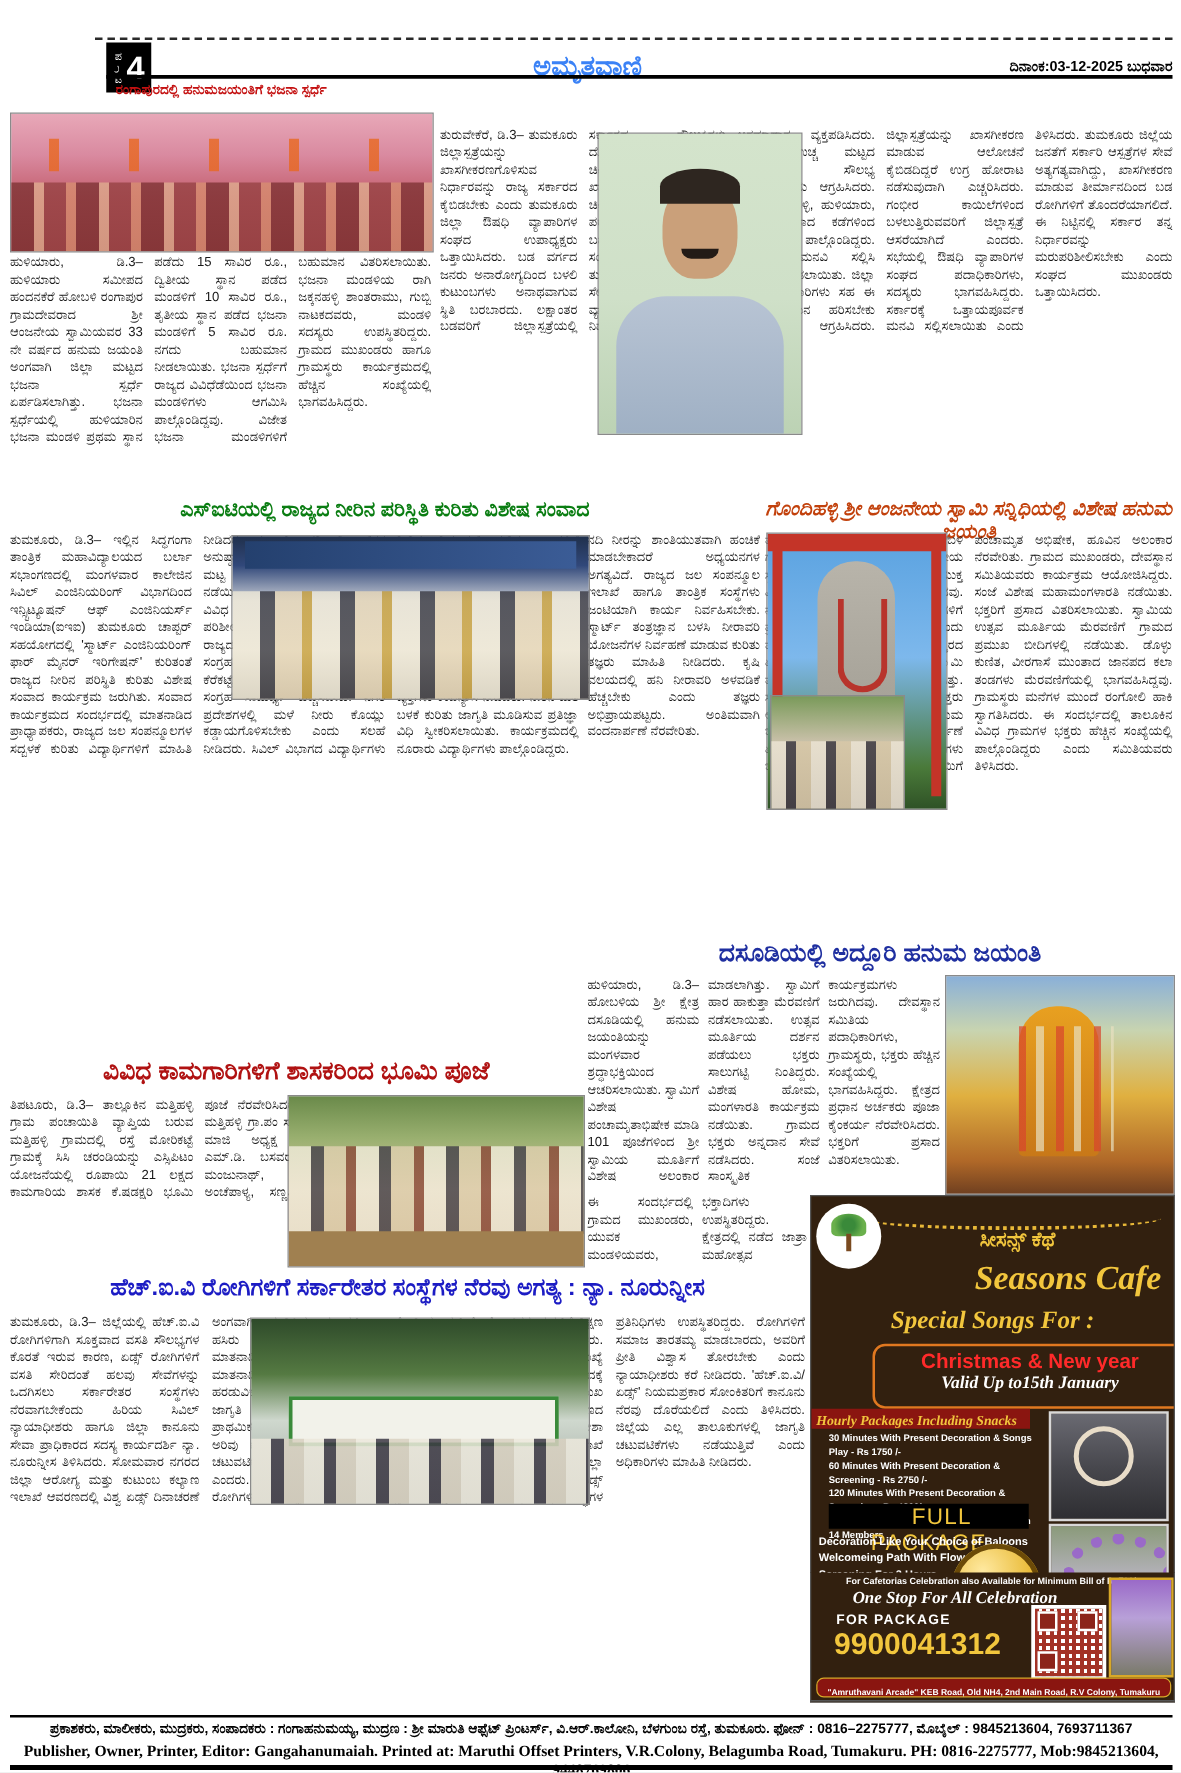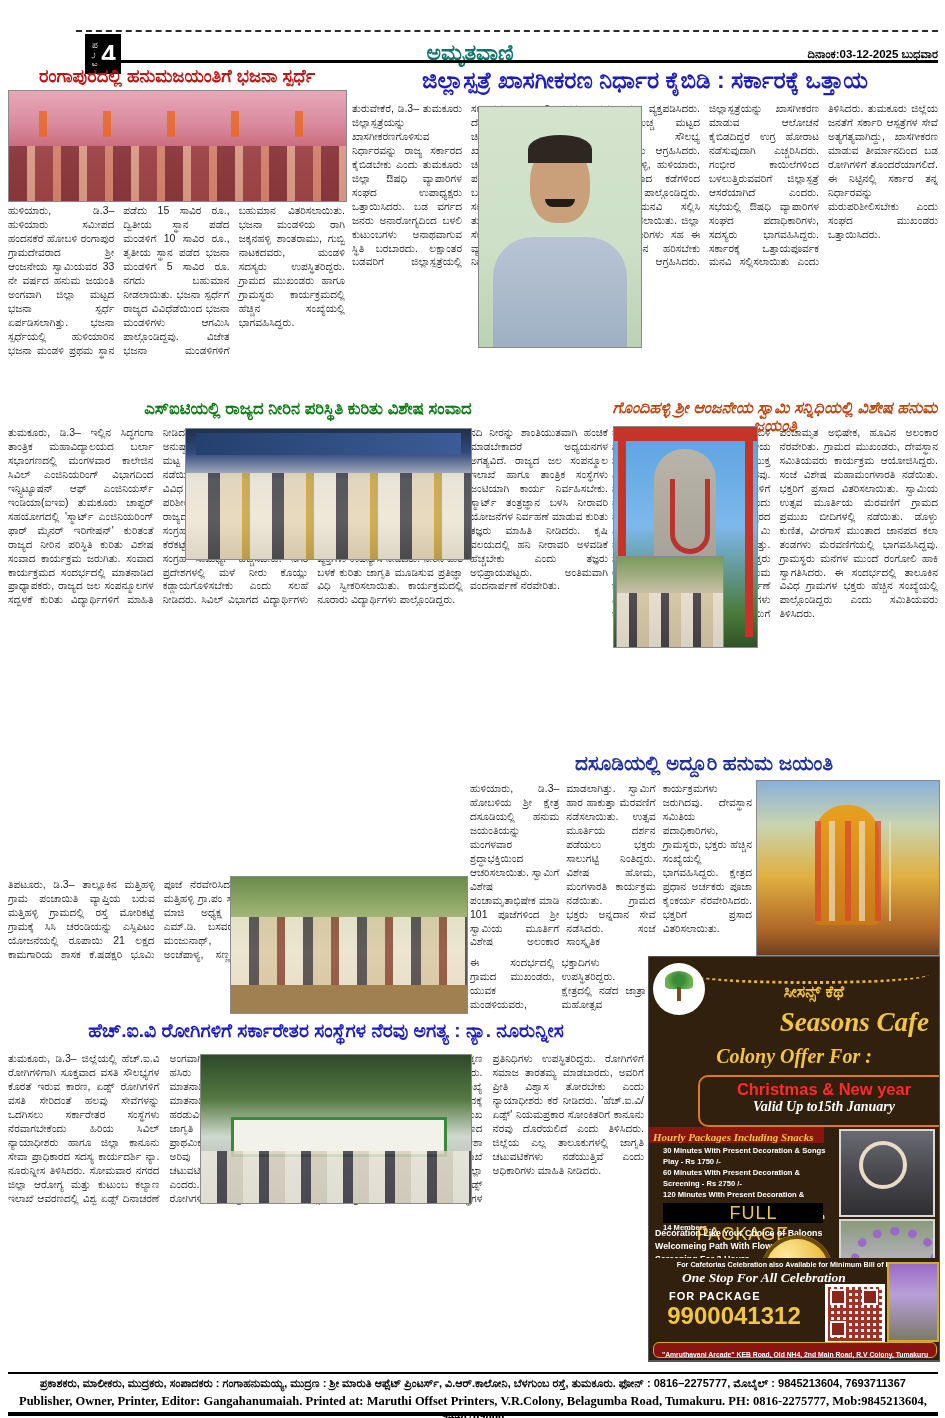--- a/index.html
+++ b/index.html
@@ -7,21 +7,21 @@
   .abs{position:absolute;}
   .hl{font-weight:bold;text-align:center;line-height:1.12;letter-spacing:0;}
   .bt{font-size:10.5px;line-height:1.33;text-align:justify;color:#181818;overflow:hidden;word-break:break-word;}
   .ph{position:absolute;border:1px solid #8a8a8a;overflow:hidden;}
   .rule{position:absolute;background:#000;}
   .dashline{position:absolute;border-top:2px dashed #2a2a2a;}
   
   .pagebox{position:absolute;background:#000;color:#fff;display:flex;align-items:center;justify-content:center;gap:2px;}
   .pagebox .lab{font-size:9px;line-height:1;writing-mode:vertical-rl;text-orientation:upright;}
   .pagebox .num{font-size:26px;font-weight:bold;line-height:1;}
-  .masthead{font-size:22px;font-weight:bold;color:#0f766e;text-align:center;}
+  .masthead{font-size:22px;font-weight:bold;color:#3b82f6;text-align:center;}
   .dateline{font-size:11.5px;font-weight:bold;color:#000;text-align:right;}
   
   .c-red{color:#c41111;}
   .c-blue{color:#1c1cc4;}
   .c-green{color:#0a7d12;}
   .c-pink{color:#c2410c;font-style:italic;}
   .c-navy{color:#1f2fa0;}
   .c-dred{color:#b01212;}
   
   .ad{position:absolute;background:#32200f;color:#fff;overflow:hidden;border:1px solid #555;}
@@ -45,29 +45,28 @@
 
   <div class="dashline" style="left:76px;top:30px;width:862px;"></div>
   <div class="pagebox" style="left:85px;top:34px;width:36px;height:40px;">
     <span class="lab">ಪುಟ</span>
     <span class="num">4</span>
   </div>
   <div class="abs masthead" style="left:330px;top:40px;width:280px;">ಅಮೃತವಾಣಿ</div>
   <div class="abs dateline" style="left:700px;top:48px;width:238px;">ದಿನಾಂಕ:03-12-2025 ಬುಧವಾರ</div>
   <div class="rule" style="left:85px;top:60px;width:853px;height:3px;"></div>
 
-  <div class="abs hl c-red" style="left:8px;top:66px;width:338px;font-size:18px;">ರಂಗಾಪುರದಲ್ಲಿ ಹನುಮಜಯಂತಿಗೆ ಭಜನಾ ಸ್ಪರ್ಧೆ</div>
+  <div class="abs hl c-red" style="left:8px;top:66px;width:338px;font-size:11px;">ರಂಗಾಪುರದಲ್ಲಿ ಹನುಮಜಯಂತಿಗೆ ಭಜನಾ ಸ್ಪರ್ಧೆ</div>
   <div class="ph" style="left:8px;top:90px;width:337px;height:110px;background:
       linear-gradient(180deg,#e8a8b8 0%,#d98aa0 30%,#c4606f 60%,#a84850 100%);">
     <div class="abs" style="left:0;top:55px;width:100%;height:55px;background:repeating-linear-gradient(90deg,#7a3030 0 18px,#e0b090 18px 26px,#934040 26px 44px,#d89070 44px 52px);opacity:.75;"></div>
     <div class="abs" style="left:0;top:20px;width:100%;height:26px;background:repeating-linear-gradient(90deg,transparent 0 30px,#e86820 30px 38px,transparent 38px 64px);opacity:.8;"></div>
   </div>
   <div class="abs bt" style="left:8px;top:204px;width:337px;height:190px;column-count:3;column-gap:9px;">ಹುಳಿಯಾರು, ಡಿ.3– ಹುಳಿಯಾರು ಸಮೀಪದ ಹಂದನಕೆರೆ ಹೋಬಳಿ ರಂಗಾಪುರ ಗ್ರಾಮದೇವರಾದ ಶ್ರೀ ಆಂಜನೇಯ ಸ್ವಾಮಿಯವರ 33 ನೇ ವರ್ಷದ ಹನುಮ ಜಯಂತಿ ಅಂಗವಾಗಿ ಜಿಲ್ಲಾ ಮಟ್ಟದ ಭಜನಾ ಸ್ಪರ್ಧೆ ಏರ್ಪಡಿಸಲಾಗಿತ್ತು. ಭಜನಾ ಸ್ಪರ್ಧೆಯಲ್ಲಿ ಹುಳಿಯಾರಿನ ಭಜನಾ ಮಂಡಳಿ ಪ್ರಥಮ ಸ್ಥಾನ ಪಡೆದು 15 ಸಾವಿರ ರೂ., ದ್ವಿತೀಯ ಸ್ಥಾನ ಪಡೆದ ಮಂಡಳಿಗೆ 10 ಸಾವಿರ ರೂ., ತೃತೀಯ ಸ್ಥಾನ ಪಡೆದ ಭಜನಾ ಮಂಡಳಿಗೆ 5 ಸಾವಿರ ರೂ. ನಗದು ಬಹುಮಾನ ನೀಡಲಾಯಿತು. ಭಜನಾ ಸ್ಪರ್ಧೆಗೆ ರಾಜ್ಯದ ವಿವಿಧೆಡೆಯಿಂದ ಭಜನಾ ಮಂಡಳಿಗಳು ಆಗಮಿಸಿ ಪಾಲ್ಗೊಂಡಿದ್ದವು. ವಿಜೇತ ಭಜನಾ ಮಂಡಳಿಗಳಿಗೆ ಬಹುಮಾನ ವಿತರಿಸಲಾಯಿತು. ಭಜನಾ ಮಂಡಳಿಯ ರಾಗಿ ಜಕ್ಕನಹಳ್ಳಿ ಶಾಂತರಾಮು, ಗುಬ್ಬಿ ನಾಟಕದವರು, ಮಂಡಳಿ ಸದಸ್ಯರು ಉಪಸ್ಥಿತರಿದ್ದರು. ಗ್ರಾಮದ ಮುಖಂಡರು ಹಾಗೂ ಗ್ರಾಮಸ್ಥರು ಕಾರ್ಯಕ್ರಮದಲ್ಲಿ ಹೆಚ್ಚಿನ ಸಂಖ್ಯೆಯಲ್ಲಿ ಭಾಗವಹಿಸಿದ್ದರು.</div>
 
-  <div class="abs hl c-blue" style="left:352px;top:68px;width:586px;font-size:23px;">ಜಿಲ್ಲಾಸ್ಪತ್ರೆ ಖಾಸಗೀಕರಣ ನಿರ್ಧಾರ ಕೈಬಿಡಿ : ಸರ್ಕಾರಕ್ಕೆ ಒತ್ತಾಯ</div>
   <div class="abs bt" style="left:352px;top:102px;width:586px;height:292px;column-count:5;column-gap:9px;">ತುರುವೇಕೆರೆ, ಡಿ.3– ತುಮಕೂರು ಜಿಲ್ಲಾಸ್ಪತ್ರೆಯನ್ನು ಖಾಸಗೀಕರಣಗೊಳಿಸುವ ನಿರ್ಧಾರವನ್ನು ರಾಜ್ಯ ಸರ್ಕಾರದ ಕೈಬಿಡಬೇಕು ಎಂದು ತುಮಕೂರು ಜಿಲ್ಲಾ ಔಷಧಿ ವ್ಯಾಪಾರಿಗಳ ಸಂಘದ ಉಪಾಧ್ಯಕ್ಷರು ಒತ್ತಾಯಿಸಿದರು. ಬಡ ವರ್ಗದ ಜನರು ಅನಾರೋಗ್ಯದಿಂದ ಬಳಲಿ ಕುಟುಂಬಗಳು ಅನಾಥವಾಗುವ ಸ್ಥಿತಿ ಬರಬಾರದು. ಲಕ್ಷಾಂತರ ಬಡವರಿಗೆ ಜಿಲ್ಲಾಸ್ಪತ್ರೆಯಲ್ಲಿ ಸರ್ಕಾರದ ಸೌಲಭ್ಯಗಳು ದೊರೆಯುವುದರಿಂದ ಉಚಿತವಾಗಿ ಚಿಕಿತ್ಸೆಯನ್ನು ಪಡೆಯುತ್ತಿದ್ದಾರೆ. ಖಾಸಗೀಕರಣವಾದರೆ ಬಡವರಿಗೆ ಚಿಕಿತ್ಸೆ ದೊರೆಯದೆ ಪರದಾಡುವಂತಾಗುತ್ತದೆ. ಇದು ಬಹಳ ಶೋಚನೀಯ ಸಂಗತಿಯಾಗಿದೆ ಎಂದರು. ತುರುವೇಕೆರೆ, ಕಿಬ್ಬನಹಳ್ಳಿ ಸೇರಿದಂತೆ ತಾಲೂಕಿನ ಔಷಧಿ ವ್ಯಾಪಾರಿಗಳು ಸರ್ಕಾರದ ನಿರ್ಧಾರದ ವಿರುದ್ಧ ತೀವ್ರ ಅಸಮಾಧಾನ ವ್ಯಕ್ತಪಡಿಸಿದರು. ಸರ್ಕಾರ ಉಚ್ಚ ಮಟ್ಟದ ವೈದ್ಯಕೀಯ ಸೌಲಭ್ಯ ಒದಗಿಸಬೇಕೆಂದು ಆಗ್ರಹಿಸಿದರು. ಚಿಕ್ಕನಾಯಕನಹಳ್ಳಿ, ಹುಳಿಯಾರು, ಶಿರಾ ಮುಂತಾದ ಕಡೆಗಳಿಂದ ಬಂದ ಸದಸ್ಯರು ಪಾಲ್ಗೊಂಡಿದ್ದರು. ಸರ್ಕಾರಕ್ಕೆ ಮನವಿ ಸಲ್ಲಿಸಿ ಒತ್ತಾಯ ಮಾಡಲಾಯಿತು. ಜಿಲ್ಲಾ ಮಟ್ಟದ ಅಧಿಕಾರಿಗಳು ಸಹ ಈ ಕುರಿತು ಗಮನ ಹರಿಸಬೇಕು ಎಂದು ಆಗ್ರಹಿಸಿದರು. ಜಿಲ್ಲಾಸ್ಪತ್ರೆಯನ್ನು ಖಾಸಗೀಕರಣ ಮಾಡುವ ಆಲೋಚನೆ ಕೈಬಿಡದಿದ್ದರೆ ಉಗ್ರ ಹೋರಾಟ ನಡೆಸುವುದಾಗಿ ಎಚ್ಚರಿಸಿದರು. ಗಂಭೀರ ಕಾಯಿಲೆಗಳಿಂದ ಬಳಲುತ್ತಿರುವವರಿಗೆ ಜಿಲ್ಲಾಸ್ಪತ್ರೆ ಆಸರೆಯಾಗಿದೆ ಎಂದರು. ಸಭೆಯಲ್ಲಿ ಔಷಧಿ ವ್ಯಾಪಾರಿಗಳ ಸಂಘದ ಪದಾಧಿಕಾರಿಗಳು, ಸದಸ್ಯರು ಭಾಗವಹಿಸಿದ್ದರು. ಸರ್ಕಾರಕ್ಕೆ ಒತ್ತಾಯಪೂರ್ವಕ ಮನವಿ ಸಲ್ಲಿಸಲಾಯಿತು ಎಂದು ತಿಳಿಸಿದರು. ತುಮಕೂರು ಜಿಲ್ಲೆಯ ಜನತೆಗೆ ಸರ್ಕಾರಿ ಆಸ್ಪತ್ರೆಗಳ ಸೇವೆ ಅತ್ಯಗತ್ಯವಾಗಿದ್ದು, ಖಾಸಗೀಕರಣ ಮಾಡುವ ತೀರ್ಮಾನದಿಂದ ಬಡ ರೋಗಿಗಳಿಗೆ ತೊಂದರೆಯಾಗಲಿದೆ. ಈ ನಿಟ್ಟಿನಲ್ಲಿ ಸರ್ಕಾರ ತನ್ನ ನಿರ್ಧಾರವನ್ನು ಮರುಪರಿಶೀಲಿಸಬೇಕು ಎಂದು ಸಂಘದ ಮುಖಂಡರು ಒತ್ತಾಯಿಸಿದರು.</div>
   <div class="ph" style="left:478px;top:106px;width:162px;height:240px;background:linear-gradient(180deg,#d4e4cc 0%,#cfe0c8 55%,#bcd2b4 100%);">
     <div class="abs" style="left:14px;top:130px;width:134px;height:110px;background:linear-gradient(180deg,#b8c4d4,#9fb0c4);border-radius:40px 40px 0 0;"></div>
     <div class="abs" style="left:51px;top:38px;width:60px;height:78px;background:#caa07a;border-radius:46% 46% 42% 42%;"></div>
     <div class="abs" style="left:49px;top:28px;width:64px;height:28px;background:#2e2620;border-radius:50% 50% 0 0;"></div>
     <div class="abs" style="left:66px;top:92px;width:30px;height:8px;background:#231b16;border-radius:0 0 8px 8px;"></div>
   </div>
 
   <div class="abs hl c-green" style="left:8px;top:399px;width:600px;font-size:16.5px;">ಎಸ್ಐಟಿಯಲ್ಲಿ ರಾಜ್ಯದ ನೀರಿನ ಪರಿಸ್ಥಿತಿ ಕುರಿತು ವಿಶೇಷ ಸಂವಾದ</div>
   <div class="abs bt" style="left:8px;top:426px;width:455px;height:419px;column-count:3;column-gap:9px;">ತುಮಕೂರು, ಡಿ.3– ಇಲ್ಲಿನ ಸಿದ್ಧಗಂಗಾ ತಾಂತ್ರಿಕ ಮಹಾವಿದ್ಯಾಲಯದ ಬರ್ಲಾ ಸಭಾಂಗಣದಲ್ಲಿ ಮಂಗಳವಾರ ಕಾಲೇಜಿನ ಸಿವಿಲ್ ಎಂಜಿನಿಯರಿಂಗ್ ವಿಭಾಗದಿಂದ ಇನ್ಸ್ಟಿಟ್ಯೂಷನ್ ಆಫ್ ಎಂಜಿನಿಯರ್ಸ್ ಇಂಡಿಯಾ(ಐಇಐ) ತುಮಕೂರು ಚಾಪ್ಟರ್ ಸಹಯೋಗದಲ್ಲಿ 'ಸ್ಮಾರ್ಟ್ ಎಂಜಿನಿಯರಿಂಗ್ ಫಾರ್ ಮೈನರ್ ಇರಿಗೇಷನ್' ಕುರಿತಂತೆ ರಾಜ್ಯದ ನೀರಿನ ಪರಿಸ್ಥಿತಿ ಕುರಿತು ವಿಶೇಷ ಸಂವಾದ ಕಾರ್ಯಕ್ರಮ ಜರುಗಿತು. ಸಂವಾದ ಕಾರ್ಯಕ್ರಮದ ಸಂದರ್ಭದಲ್ಲಿ ಮಾತನಾಡಿದ ಪ್ರಾಧ್ಯಾಪಕರು, ರಾಜ್ಯದ ಜಲ ಸಂಪನ್ಮೂಲಗಳ ಸದ್ಬಳಕೆ ಕುರಿತು ವಿದ್ಯಾರ್ಥಿಗಳಿಗೆ ಮಾಹಿತಿ ನೀಡಿದರು. ಸಣ್ಣ ನೀರಾವರಿ ಯೋಜನೆಗಳ ಅನುಷ್ಠಾನ, ಕೆರೆಗಳ ಪುನಶ್ಚೇತನ, ಅಂತರ್ಜಲ ಮಟ್ಟ ಹೆಚ್ಚಿಸುವ ಕ್ರಮಗಳ ಬಗ್ಗೆ ಚರ್ಚೆ ನಡೆಯಿತು. 800 ಕೋಟಿ ರೂ. ವೆಚ್ಚದ ವಿವಿಧ ನೀರಾವರಿ ಕಾಮಗಾರಿಗಳ ಪ್ರಗತಿ ಪರಿಶೀಲನೆ ನಡೆಸಲಾಯಿತು ಎಂದರು. ರಾಜ್ಯದಲ್ಲಿ ಉತ್ತಮ ಮಳೆಯಾದರೂ ನೀರಿನ ಸಂಗ್ರಹಣೆ ಸಮರ್ಪಕವಾಗಿ ಆಗುತ್ತಿಲ್ಲ. ಕೆರೆಕಟ್ಟೆಗಳ ಒತ್ತುವರಿ ತೆರವುಗೊಳಿಸಿ ನೀರಿನ ಸಂಗ್ರಹ ಸಾಮರ್ಥ್ಯ ಹೆಚ್ಚಿಸಬೇಕು. ನಗರ ಪ್ರದೇಶಗಳಲ್ಲಿ ಮಳೆ ನೀರು ಕೊಯ್ಲು ಕಡ್ಡಾಯಗೊಳಿಸಬೇಕು ಎಂದು ಸಲಹೆ ನೀಡಿದರು. ಸಿವಿಲ್ ವಿಭಾಗದ ವಿದ್ಯಾರ್ಥಿಗಳು ನೀರಿನ ನಿರ್ವಹಣೆ ಕುರಿತು ಪ್ರಾತ್ಯಕ್ಷಿಕೆ ನಡೆಸಿದರು. ಜಲತಜ್ಞರು ವಿದ್ಯಾರ್ಥಿಗಳ ಪ್ರಶ್ನೆಗಳಿಗೆ ಉತ್ತರಿಸಿದರು. ಕಾಲೇಜಿನ ಪ್ರಾಂಶುಪಾಲರು, ವಿಭಾಗದ ಮುಖ್ಯಸ್ಥರು, ಪ್ರಾಧ್ಯಾಪಕರು, ವಿದ್ಯಾರ್ಥಿಗಳು ಸಂವಾದದಲ್ಲಿ ಭಾಗವಹಿಸಿದ್ದರು. ಇದೇ ಸಂದರ್ಭದಲ್ಲಿ ಗಣ್ಯರು ದೀಪ ಬೆಳಗಿಸುವ ಮೂಲಕ ಕಾರ್ಯಕ್ರಮಕ್ಕೆ ಚಾಲನೆ ನೀಡಿದರು. ನಂತರ ನಡೆದ ತಾಂತ್ರಿಕ ಗೋಷ್ಠಿಗಳಲ್ಲಿ ಸಂಪನ್ಮೂಲ ವ್ಯಕ್ತಿಗಳು ಉಪನ್ಯಾಸ ನೀಡಿದರು. ನೀರಿನ ಮಿತ ಬಳಕೆ ಕುರಿತು ಜಾಗೃತಿ ಮೂಡಿಸುವ ಪ್ರತಿಜ್ಞಾ ವಿಧಿ ಸ್ವೀಕರಿಸಲಾಯಿತು. ಕಾರ್ಯಕ್ರಮದಲ್ಲಿ ನೂರಾರು ವಿದ್ಯಾರ್ಥಿಗಳು ಪಾಲ್ಗೊಂಡಿದ್ದರು.</div>
@@ -91,20 +90,21 @@
   </div>
 
   <div class="abs hl c-navy" style="left:470px;top:752px;width:468px;font-size:20px;">ದಸೂಡಿಯಲ್ಲಿ ಅದ್ದೂರಿ ಹನುಮ ಜಯಂತಿ</div>
   <div class="abs bt" style="left:470px;top:782px;width:282px;height:170px;column-count:3;column-gap:7px;">ಹುಳಿಯಾರು, ಡಿ.3–ಹೋಬಳಿಯ ಶ್ರೀ ಕ್ಷೇತ್ರ ದಸೂಡಿಯಲ್ಲಿ ಹನುಮ ಜಯಂತಿಯನ್ನು ಮಂಗಳವಾರ ಶ್ರದ್ಧಾಭಕ್ತಿಯಿಂದ ಆಚರಿಸಲಾಯಿತು. ಸ್ವಾಮಿಗೆ ವಿಶೇಷ ಪಂಚಾಮೃತಾಭಿಷೇಕ ಮಾಡಿ 101 ಪೂಜೆಗಳಿಂದ ಶ್ರೀ ಸ್ವಾಮಿಯ ಮೂರ್ತಿಗೆ ವಿಶೇಷ ಅಲಂಕಾರ ಮಾಡಲಾಗಿತ್ತು. ಸ್ವಾಮಿಗೆ ಹಾರ ಹಾಕುತ್ತಾ ಮೆರವಣಿಗೆ ನಡೆಸಲಾಯಿತು. ಉತ್ಸವ ಮೂರ್ತಿಯ ದರ್ಶನ ಪಡೆಯಲು ಭಕ್ತರು ಸಾಲುಗಟ್ಟಿ ನಿಂತಿದ್ದರು. ವಿಶೇಷ ಹೋಮ, ಮಂಗಳಾರತಿ ಕಾರ್ಯಕ್ರಮ ನಡೆಯಿತು. ಗ್ರಾಮದ ಭಕ್ತರು ಅನ್ನದಾನ ಸೇವೆ ನಡೆಸಿದರು. ಸಂಜೆ ಸಾಂಸ್ಕೃತಿಕ ಕಾರ್ಯಕ್ರಮಗಳು ಜರುಗಿದವು. ದೇವಸ್ಥಾನ ಸಮಿತಿಯ ಪದಾಧಿಕಾರಿಗಳು, ಗ್ರಾಮಸ್ಥರು, ಭಕ್ತರು ಹೆಚ್ಚಿನ ಸಂಖ್ಯೆಯಲ್ಲಿ ಭಾಗವಹಿಸಿದ್ದರು. ಕ್ಷೇತ್ರದ ಪ್ರಧಾನ ಅರ್ಚಕರು ಪೂಜಾ ಕೈಂಕರ್ಯ ನೆರವೇರಿಸಿದರು. ಭಕ್ತರಿಗೆ ಪ್ರಸಾದ ವಿತರಿಸಲಾಯಿತು.</div>
   <div class="abs bt" style="left:470px;top:956px;width:176px;height:60px;column-count:2;column-gap:7px;">ಈ ಸಂದರ್ಭದಲ್ಲಿ ಗ್ರಾಮದ ಮುಖಂಡರು, ಯುವಕ ಮಂಡಳಿಯವರು, ಭಕ್ತಾದಿಗಳು ಉಪಸ್ಥಿತರಿದ್ದರು. ಕ್ಷೇತ್ರದಲ್ಲಿ ನಡೆದ ಜಾತ್ರಾ ಮಹೋತ್ಸವ ಯಶಸ್ವಿಯಾಯಿತು ಎಂದು ದೇವಸ್ಥಾನ ಸಮಿತಿಯವರು ತಿಳಿಸಿದರು. ಭಕ್ತರಿಗೆ ಅನ್ನ ಪ್ರಸಾದ ವ್ಯವಸ್ಥೆ ಮಾಡಲಾಗಿತ್ತು.</div>
   <div class="ph" style="left:756px;top:780px;width:182px;height:174px;background:linear-gradient(180deg,#8ab0d8 0%,#c8d4b0 25%,#e0b040 55%,#b06828 85%,#704020 100%);">
     <div class="abs" style="left:58px;top:24px;width:64px;height:120px;background:linear-gradient(180deg,#e8a020,#c87818);border-radius:30px 30px 4px 4px;"></div>
     <div class="abs" style="left:48px;top:40px;width:86px;height:100px;background:repeating-linear-gradient(90deg,transparent 0 10px,#d8442c 10px 16px,transparent 16px 24px,#e8e0c0 24px 30px);opacity:.7;"></div>
   </div>
 
+  <div class="abs hl c-dred" style="left:8px;top:846px;width:458px;font-size:20px;">ವಿವಿಧ ಕಾಮಗಾರಿಗಳಿಗೆ ಶಾಸಕರಿಂದ ಭೂಮಿ ಪೂಜೆ</div>
   <div class="abs bt" style="left:8px;top:878px;width:458px;height:138px;column-count:3;column-gap:9px;">ತಿಪಟೂರು, ಡಿ.3– ತಾಲ್ಲೂಕಿನ ಮತ್ತಿಹಳ್ಳಿ ಗ್ರಾಮ ಪಂಚಾಯಿತಿ ವ್ಯಾಪ್ತಿಯ ಬರುವ ಮತ್ತಿಹಳ್ಳಿ ಗ್ರಾಮದಲ್ಲಿ ರಸ್ತೆ ಮೋರಿಕಟ್ಟೆ ಗ್ರಾಮಕ್ಕೆ ಸಿಸಿ ಚರಂಡಿಯನ್ನು ಎಸ್ಸಿಪಿಟಂ ಯೋಜನೆಯಲ್ಲಿ ರೂಪಾಯಿ 21 ಲಕ್ಷದ ಕಾಮಗಾರಿಯ ಶಾಸಕ ಕೆ.ಷಡಕ್ಷರಿ ಭೂಮಿ ಪೂಜೆ ನೆರವೇರಿಸಿದರು. ಈ ಸಂದರ್ಭದಲ್ಲಿ ಮತ್ತಿಹಳ್ಳಿ ಗ್ರಾ.ಪಂ ಸದಸ್ಯ ಹರಿಗೌಡ, ತಾ.ಪಂ ಮಾಜಿ ಅಧ್ಯಕ್ಷ ಎನ್.ಎಮ್.ಸುರೇಶ್, ಎಮ್.ಡಿ. ಬಸವರಾಜು, ಮುಖಂಡರಾದ ಮಂಜುನಾಥ್, ಸಿದ್ದಪ್ಪ, ಉಮೇಶ್ ಅಂಚೆಪಾಳ್ಯ, ಸಣ್ಣತಿಮ್ಮಯ್ಯ, ಗ್ರಾಮಸ್ಥರು ಉಪಸ್ಥಿತರಿದ್ದರು. ಉಳಿದ ಕಾಮಗಾರಿಗಳನ್ನು ಶೀಘ್ರ ಪೂರ್ಣಗೊಳಿಸುವುದಾಗಿ ಶಾಸಕರು ಭರವಸೆ ನೀಡಿದರು. ಗ್ರಾಮಸ್ಥರು ಶಾಸಕರನ್ನು ಸನ್ಮಾನಿಸಿದರು.</div>
   <div class="ph" style="left:230px;top:876px;width:236px;height:136px;background:linear-gradient(180deg,#6a8a4a 0%,#9ab070 25%,#d8c8a0 55%,#b89868 100%);">
     <div class="abs" style="left:0;top:40px;width:100%;height:70px;background:repeating-linear-gradient(90deg,#f2ecdc 0 18px,#44404a 18px 28px,#e0d0b0 28px 46px,#8a4838 46px 54px);opacity:.8;"></div>
     <div class="abs" style="left:0;top:108px;width:100%;height:28px;background:#a08050;"></div>
   </div>
 
   <div class="abs hl c-blue" style="left:8px;top:1020px;width:636px;font-size:19px;">ಹೆಚ್.ಐ.ವಿ ರೋಗಿಗಳಿಗೆ ಸರ್ಕಾರೇತರ ಸಂಸ್ಥೆಗಳ ನೆರವು ಅಗತ್ಯ : ನ್ಯಾ. ನೂರುನ್ನೀಸ</div>
   <div class="abs bt" style="left:8px;top:1052px;width:636px;height:308px;column-count:4;column-gap:10px;">ತುಮಕೂರು, ಡಿ.3– ಜಿಲ್ಲೆಯಲ್ಲಿ ಹೆಚ್.ಐ.ವಿ ರೋಗಿಗಳಿಗಾಗಿ ಸೂಕ್ತವಾದ ವಸತಿ ಸೌಲಭ್ಯಗಳ ಕೊರತೆ ಇರುವ ಕಾರಣ, ಏಡ್ಸ್ ರೋಗಿಗಳಿಗೆ ವಸತಿ ಸೇರಿದಂತೆ ಹಲವು ಸೇವೆಗಳನ್ನು ಒದಗಿಸಲು ಸರ್ಕಾರೇತರ ಸಂಸ್ಥೆಗಳು ನೆರವಾಗಬೇಕೆಂದು ಹಿರಿಯ ಸಿವಿಲ್ ನ್ಯಾಯಾಧೀಶರು ಹಾಗೂ ಜಿಲ್ಲಾ ಕಾನೂನು ಸೇವಾ ಪ್ರಾಧಿಕಾರದ ಸದಸ್ಯ ಕಾರ್ಯದರ್ಶಿ ನ್ಯಾ. ನೂರುನ್ನೀಸ ತಿಳಿಸಿದರು. ಸೋಮವಾರ ನಗರದ ಜಿಲ್ಲಾ ಆರೋಗ್ಯ ಮತ್ತು ಕುಟುಂಬ ಕಲ್ಯಾಣ ಇಲಾಖೆ ಆವರಣದಲ್ಲಿ ವಿಶ್ವ ಏಡ್ಸ್ ದಿನಾಚರಣೆ ಅಂಗವಾಗಿ ಏರ್ಪಡಿಸಿದ್ದ ಜನಜಾಗೃತಿ ಜಾಥಾಗೆ ಹಸಿರು ನಿಶಾನೆ ತೋರಿ ಚಾಲನೆ ನೀಡಿ ಮಾತನಾಡಿದರು. ಮೋಹನ್ ದಾಸ್ ಮಾತನಾಡಿ, ಜಿಲ್ಲೆಯಲ್ಲಿ ಏಡ್ಸ್ ಹರಡುವಿಕೆಯನ್ನು ತಡೆಯುವ ಕುರಿತು ಜನರಲ್ಲಿ ಜಾಗೃತಿ ಮೂಡಿಸಲು ಎಲ್ಲಾ ತಾಲೂಕುಗಳ ಪ್ರಾಥಮಿಕ ಆರೋಗ್ಯ ಕೇಂದ್ರಗಳಲ್ಲಿ ವಿವಿಧ ಅರಿವು ಕಾರ್ಯಕ್ರಮಗಳು ಹಾಗೂ ಜಾಗೃತಿ ಚಟುವಟಿಕೆಗಳನ್ನು ಹಮ್ಮಿಕೊಳ್ಳಲಾಗಿದೆ ಎಂದರು. ನಿರಾಶ್ರಿತ ಕೇಂದ್ರದ ಏಡ್ಸ್ ರೋಗಿಗಳಿಗೆ ಪೌಷ್ಟಿಕ ಆಹಾರ, ಚಿಕಿತ್ಸೆ ನೀಡಲಾಗುತ್ತಿದೆ. ಸೋಂಕಿತರ ಮಕ್ಕಳಿಗೆ ಶಿಕ್ಷಣ ಸೌಲಭ್ಯ ಒದಗಿಸಲಾಗುತ್ತಿದೆ ಎಂದು ತಿಳಿಸಿದರು. ಜಿಲ್ಲೆಯಲ್ಲಿ ಸೋಂಕಿತರ ಸಂಖ್ಯೆ ಇಳಿಮುಖವಾಗಿದ್ದು, ಜನಜಾಗೃತಿಯೇ ಇದಕ್ಕೆ ಕಾರಣ ಎಂದರು. ಜಾಥಾವು ನಗರದ ಪ್ರಮುಖ ಬೀದಿಗಳಲ್ಲಿ ಸಂಚರಿಸಿ ಏಡ್ಸ್ ನಿಯಂತ್ರಣದ ಸಂದೇಶ ಸಾರಿತು. ವಿದ್ಯಾರ್ಥಿಗಳು, ಆಶಾ ಕಾರ್ಯಕರ್ತೆಯರು, ಆರೋಗ್ಯ ಇಲಾಖೆ ಸಿಬ್ಬಂದಿ ಜಾಥಾದಲ್ಲಿ ಪಾಲ್ಗೊಂಡಿದ್ದರು. ಜಿಲ್ಲಾ ಆರೋಗ್ಯಾಧಿಕಾರಿ, ಜಿಲ್ಲಾ ಏಡ್ಸ್ ನಿಯಂತ್ರಣಾಧಿಕಾರಿ, ವಿವಿಧ ಸಂಘ ಸಂಸ್ಥೆಗಳ ಪ್ರತಿನಿಧಿಗಳು ಉಪಸ್ಥಿತರಿದ್ದರು. ರೋಗಿಗಳಿಗೆ ಸಮಾಜ ತಾರತಮ್ಯ ಮಾಡಬಾರದು, ಅವರಿಗೆ ಪ್ರೀತಿ ವಿಶ್ವಾಸ ತೋರಬೇಕು ಎಂದು ನ್ಯಾಯಾಧೀಶರು ಕರೆ ನೀಡಿದರು. 'ಹೆಚ್.ಐ.ವಿ/ಏಡ್ಸ್' ನಿಯಮಪ್ರಕಾರ ಸೋಂಕಿತರಿಗೆ ಕಾನೂನು ನೆರವು ದೊರೆಯಲಿದೆ ಎಂದು ತಿಳಿಸಿದರು. ಜಿಲ್ಲೆಯ ಎಲ್ಲ ತಾಲೂಕುಗಳಲ್ಲಿ ಜಾಗೃತಿ ಚಟುವಟಿಕೆಗಳು ನಡೆಯುತ್ತಿವೆ ಎಂದು ಅಧಿಕಾರಿಗಳು ಮಾಹಿತಿ ನೀಡಿದರು.</div>
   <div class="ph" style="left:200px;top:1054px;width:270px;height:148px;background:linear-gradient(180deg,#2e4a2a 0%,#557a42 30%,#cfd8ce 55%,#9aa29a 100%);">
     <div class="abs" style="left:30px;top:62px;width:210px;height:34px;background:#f2f2ea;border:3px solid #3a8a3a;"></div>
@@ -112,21 +112,21 @@
   </div>
 
   <div class="ad" style="left:648px;top:956px;width:290px;height:404px;">
     <div class="abs" style="left:40px;top:8px;width:240px;height:16px;border-bottom:3px dotted #e8b838;border-radius:50%;"></div>
     <div class="abs" style="left:4px;top:6px;width:52px;height:52px;background:#fff;border-radius:50%;">
       <div class="abs" style="left:12px;top:8px;width:28px;height:18px;background:radial-gradient(circle,#3a8a3a 30%,#6ab04c 70%);border-radius:50% 50% 20% 20%;"></div>
       <div class="abs" style="left:24px;top:24px;width:4px;height:14px;background:#7a4a20;"></div>
     </div>
     <div class="abs gold" style="left:60px;top:26px;width:210px;text-align:center;font-size:16px;font-weight:bold;">ಸೀಸನ್ಸ್ ಕೆಥೆ</div>
     <div class="abs gold seasons-script" style="left:20px;top:50px;width:260px;text-align:right;font-size:27px;">Seasons Cafe</div>
-    <div class="abs gold seasons-script" style="left:10px;top:88px;width:270px;text-align:center;font-size:20px;">Colony Offer For :</div>
+    <div class="abs gold seasons-script" style="left:10px;top:88px;width:270px;text-align:center;font-size:20px;">Special Songs For :</div>
     <div class="abs" style="left:16px;top:118px;width:248px;height:48px;border:2px solid #e07820;border-radius:10px;text-align:center;margin-left:33px;">
       <div style="color:#ff2a2a;font-weight:bold;font-size:16.5px;margin-top:3px;">Christmas &amp; New year</div>
       <div class="seasons-script" style="color:#fff;font-size:14px;">Valid Up to15th January</div>
     </div>
     <div class="abs band" style="left:0;top:170px;width:175px;height:16px;">
       <span class="gold seasons-script" style="font-size:11px;padding-left:4px;">Hourly Packages Including Snacks</span>
     </div>
     <div class="abs" style="left:4px;top:188px;width:180px;">
       <div class="pkg-line">30 Minutes With Present Decoration &amp; Songs Play -  Rs 1750 /-</div>
       <div class="pkg-line">60 Minutes With Present Decoration &amp; Screening -  Rs 2750 /-</div>

